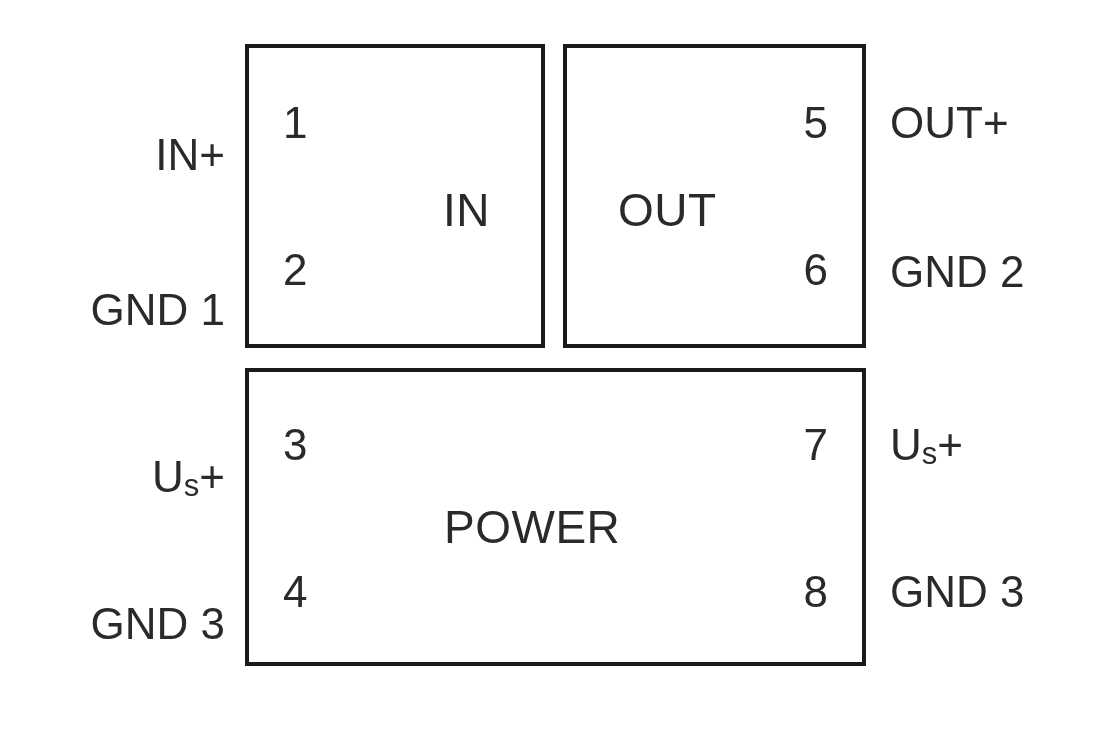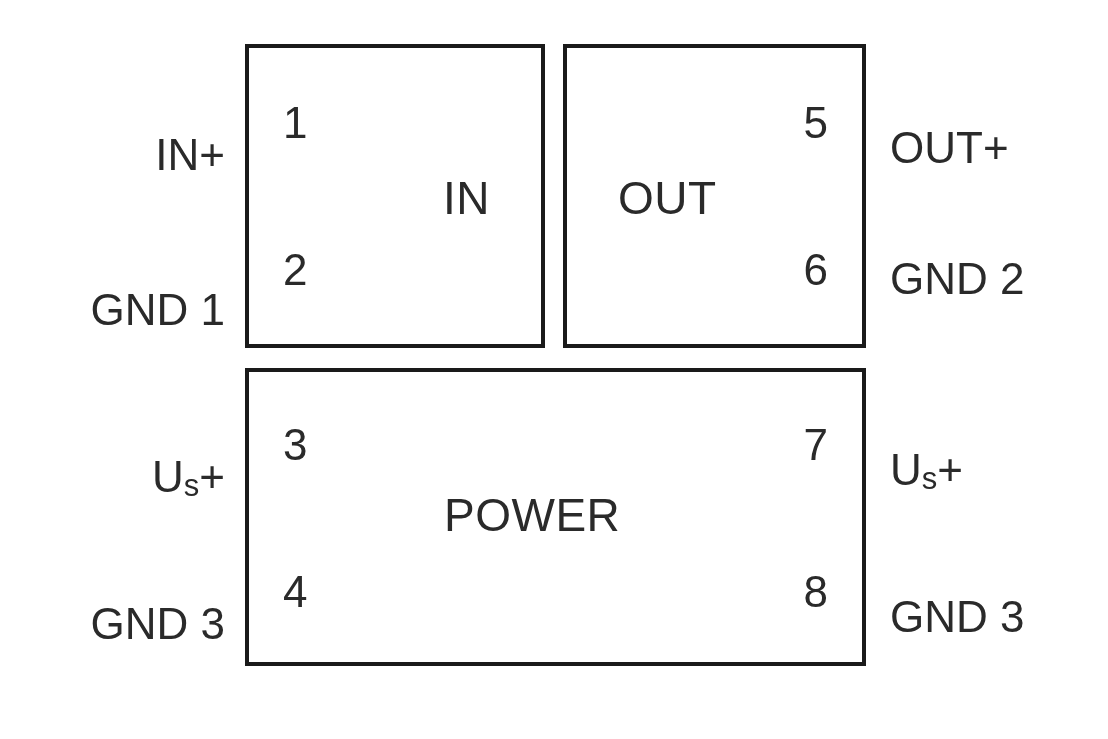--- a/index.html
+++ b/index.html
@@ -35,20 +35,21 @@
 
   
   .section-label {
     position: absolute;
     font-size: 46px;
     font-weight: 400;
     letter-spacing: 0.5px;
     color: #2a2a2a;
     white-space: nowrap;
     line-height: 1;
+    margin-top: 12px;
   }
   #in-caption    { left: 443px; top: 175px; }
   #out-caption   { left: 618px; top: 175px; }
   #power-caption { left: 444px; top: 492px; }
 
   
   .pin-number {
     position: absolute;
     font-size: 44px;
     font-weight: 400;
@@ -72,29 +73,29 @@
   
   .signal-label {
     position: absolute;
     font-size: 44px;
     font-weight: 400;
     color: #2a2a2a;
     line-height: 1;
     white-space: nowrap;
   }
   .signal-label.left-side  { right: 883px; text-align: right; margin-top: 32px; }
-  .signal-label.right-side { left: 890px;  text-align: left; margin-top: 25px;  }
+  .signal-label.right-side { left: 890px;  text-align: left;  }
 
   #label-in-plus  { top: 101px; }
   #label-gnd-1    { top: 256px; }
   #label-us-left  { top: 423px; }
   #label-gnd3-l   { top: 570px; }
 
   #label-out-plus { top: 101px; }
-  #label-gnd-2    { top: 232px; }
+  #label-gnd-2    { top: 250px; }
   #label-us-right { top: 423px; }
   #label-gnd3-r   { top: 570px; }
 
   
   .sub {
     font-size: 31px;
     vertical-align: baseline;
     position: relative;
     top: 4px;
     letter-spacing: 0;

